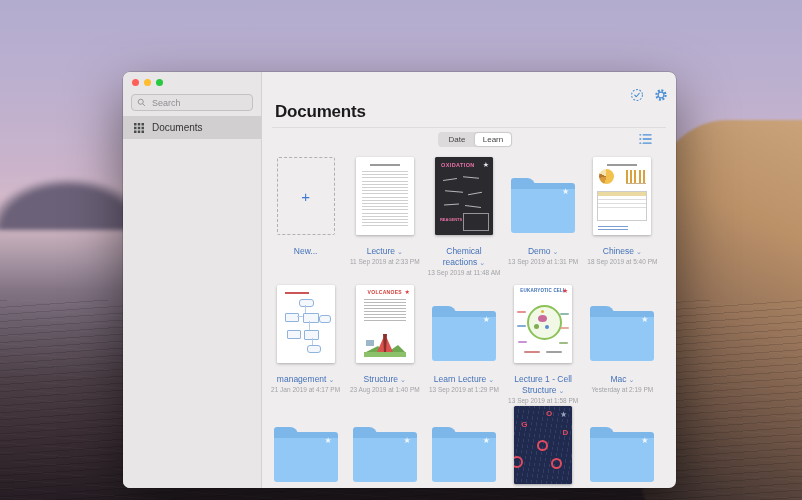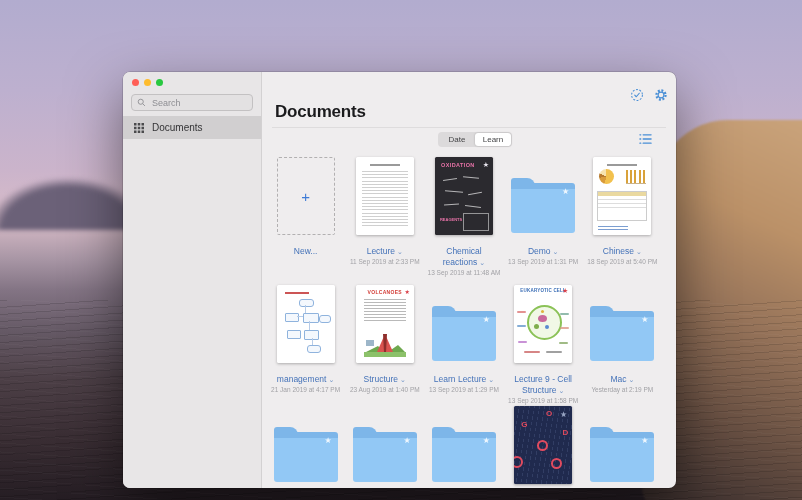--- a/index.html
+++ b/index.html
@@ -304,21 +304,21 @@
               <div class="side" style="left:3px;top:26px;background:#d77;"></div>
               <div class="side" style="left:46px;top:28px;background:#7a9;"></div>
               <div class="side" style="left:3px;top:40px;background:#69c;"></div>
               <div class="side" style="left:46px;top:42px;background:#d98;"></div>
               <div class="side" style="left:4px;top:56px;background:#b7c;"></div>
               <div class="side" style="left:45px;top:57px;background:#8a6;"></div>
               <div class="side" style="left:10px;top:66px;width:16px;background:#c66;"></div>
               <div class="side" style="left:32px;top:66px;width:16px;background:#888;"></div>
             </div>
           </div>
-          <div class="lbl"><span>Lecture 9 - Cell Structure</span><span class="chev">⌄</span></div>
+          <div class="lbl"><span>Lecture 1 - Cell Structure</span><span class="chev">⌄</span></div>
           <div class="date">13 Sep 2019 at 1:58 PM</div>
         </div>
         <div class="cell">
           <div class="thumb">
             <div class="folder">
                 <div class="tab"></div>
                 <div class="body"></div>
                 <span class="star">★</span>
               </div>
           </div>

